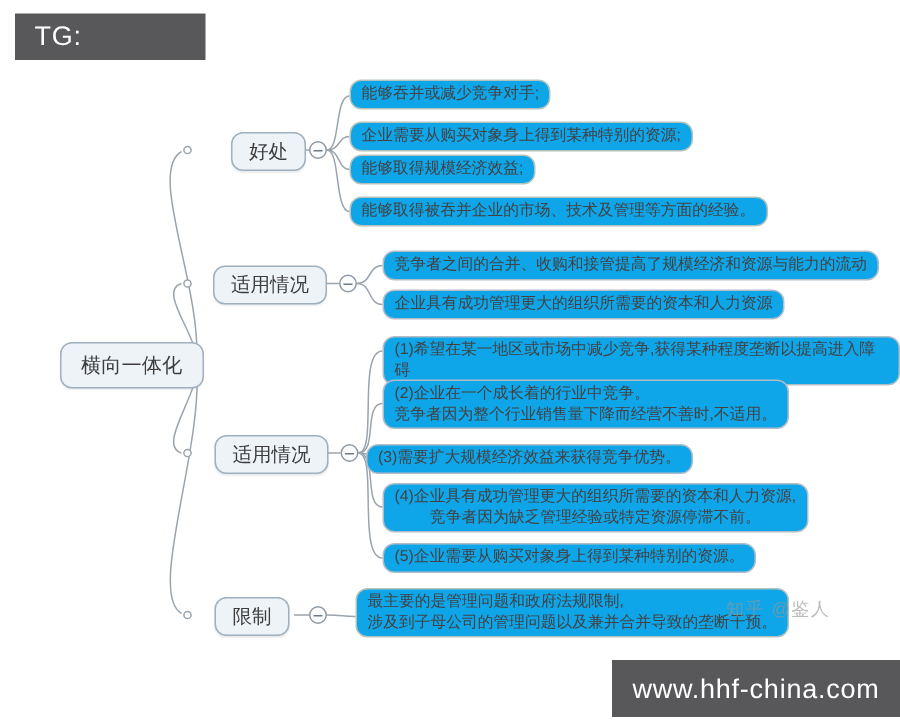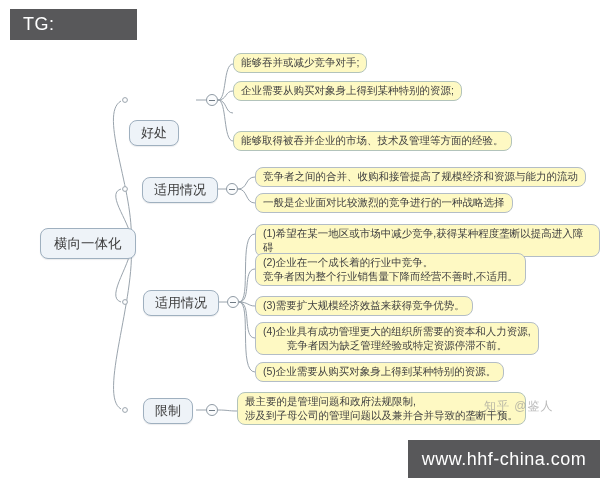--- a/index.html
+++ b/index.html
@@ -11,21 +11,21 @@
   .node{
     position:absolute;z-index:2;box-sizing:border-box;
     border:1px solid #9fb0bf;background:#eef3f8;color:#3d3d3d;
     border-radius:8px;white-space:nowrap;
     box-shadow:0 1px 1px rgba(120,130,140,.15);
   }
   .node.root{left:40px;top:228px;padding:6px 13px;font-size:13.5px;line-height:17px;}
   .node.branch{padding:4px 11px;font-size:13px;line-height:16px;}
   .leaf{
     position:absolute;z-index:2;box-sizing:border-box;
-    border:1px solid #b2c3bb;background:#fef9c3;color:#424242;
+    border:1px solid #b2c3bb;background:#0ea5e9;color:#424242;
     border-radius:8px;padding:2px 7px;font-size:10.5px;line-height:13.5px;
     white-space:pre-line;
   }
   .leaf.gray{border-color:#b3bdc7;}
   .toggle{
     position:absolute;z-index:3;width:10px;height:10px;box-sizing:content-box;
     border:1px solid #8f9aa4;border-radius:50%;background:#fbfcfd;cursor:pointer;
   }
   .toggle::before{
     content:"";position:absolute;left:2px;top:4.5px;width:6px;height:1px;background:#6f7a84;
@@ -77,41 +77,42 @@
 
       <circle cx="125" cy="100" r="2.4" fill="#ffffff"></circle>
       <circle cx="125" cy="189" r="2.4" fill="#ffffff"></circle>
       <circle cx="125" cy="302" r="2.4" fill="#ffffff"></circle>
       <circle cx="125" cy="410" r="2.4" fill="#ffffff"></circle>
     </g>
   </svg>
 
   <div class="node root">横向一体化</div>
 
-  <div class="node branch" style="left:129px;top:88px;margin-top:32px;">好处</div>
+  <div class="node branch" style="left:154px;top:88px;">好处</div>
   <div class="node branch" style="left:142px;top:177px;">适用情况</div>
   <div class="node branch" style="left:143px;top:290px;">适用情况</div>
   <div class="node branch" style="left:143px;top:398px;">限制</div>
 
   <div class="toggle" style="left:206px;top:94px;"></div>
   <div class="toggle" style="left:226px;top:183px;"></div>
   <div class="toggle" style="left:227px;top:296px;"></div>
   <div class="toggle" style="left:206px;top:404px;"></div>
 
   <div class="leaf" style="left:233px;top:53px;">能够吞并或减少竞争对手;</div>
   <div class="leaf" style="left:233px;top:81px;">企业需要从购买对象身上得到某种特别的资源;</div>
+  <div class="leaf" style="left:233px;top:103px;">能够取得规模经济效益;</div>
   <div class="leaf" style="left:233px;top:131px;">能够取得被吞并企业的市场、技术及管理等方面的经验。</div>
 
   <div class="leaf gray" style="left:255px;top:167px;">竞争者之间的合并、收购和接管提高了规模经济和资源与能力的流动</div>
-  <div class="leaf gray" style="left:255px;top:193px;">一般是企业面对比较激烈的竞争进行的一种战略选择</div>
+  <div class="leaf gray" style="left:255px;top:193px;">企业具有成功管理更大的组织所需要的资本和人力资源</div>
 
   <div class="leaf gray" style="left:255px;top:224px;">(1)希望在某一地区或市场中减少竞争,获得某种程度垄断以提高进入障碍</div>
   <div class="leaf gray" style="left:255px;top:253px;">(2)企业在一个成长着的行业中竞争。
 竞争者因为整个行业销售量下降而经营不善时,不适用。</div>
-  <div class="leaf gray" style="left:255px;top:296px;">(3)需要扩大规模经济效益来获得竞争优势。</div>
+  <div class="leaf gray" style="left:244px;top:296px;">(3)需要扩大规模经济效益来获得竞争优势。</div>
   <div class="leaf gray" style="left:255px;top:322px;text-align:center;">(4)企业具有成功管理更大的组织所需要的资本和人力资源,
 竞争者因为缺乏管理经验或特定资源停滞不前。</div>
   <div class="leaf gray" style="left:255px;top:362px;">(5)企业需要从购买对象身上得到某种特别的资源。</div>
 
   <div class="leaf" style="left:237px;top:392px;">最主要的是管理问题和政府法规限制,
 涉及到子母公司的管理问题以及兼并合并导致的垄断干预。</div>
 
   <div class="watermark">知乎 @鉴人</div>
   <div class="banner top">TG: MYYJJPP</div>
   <div class="banner bottom">www.hhf-china.com</div>

